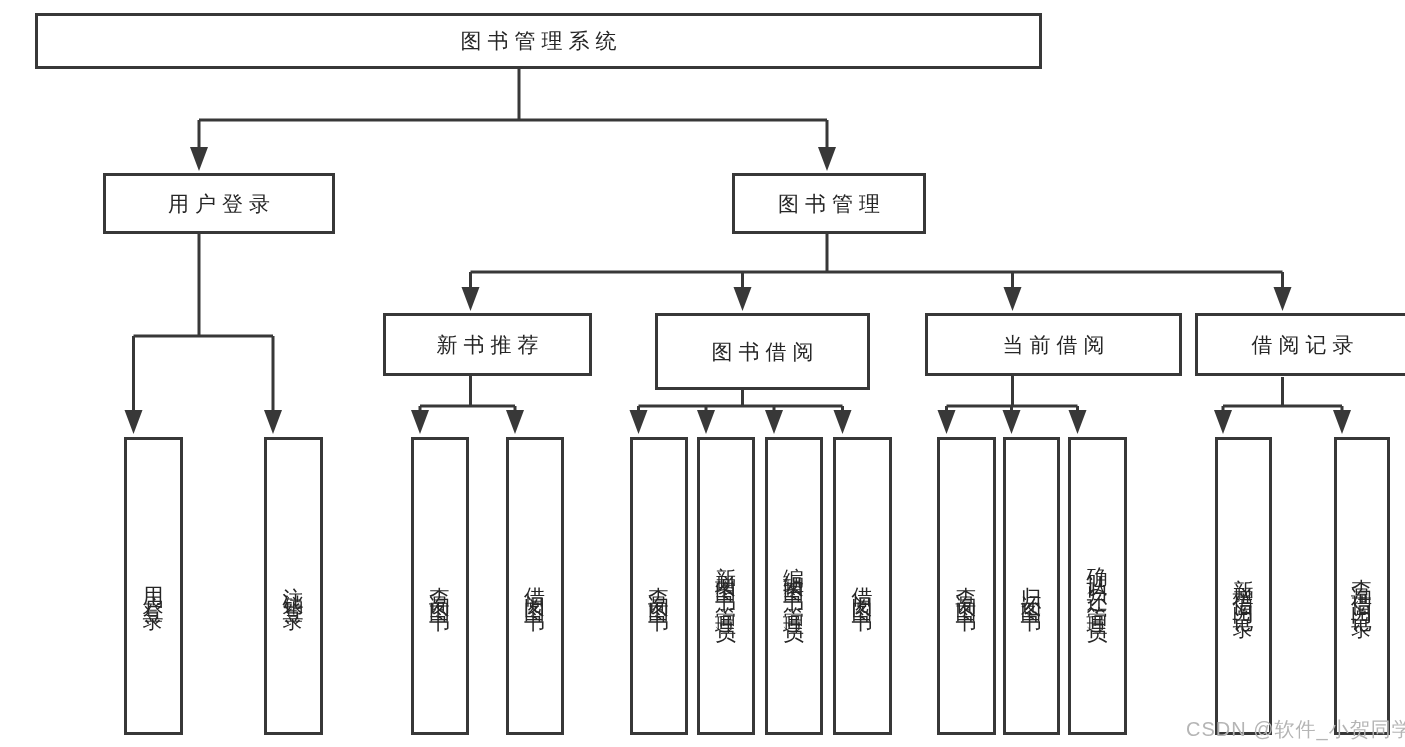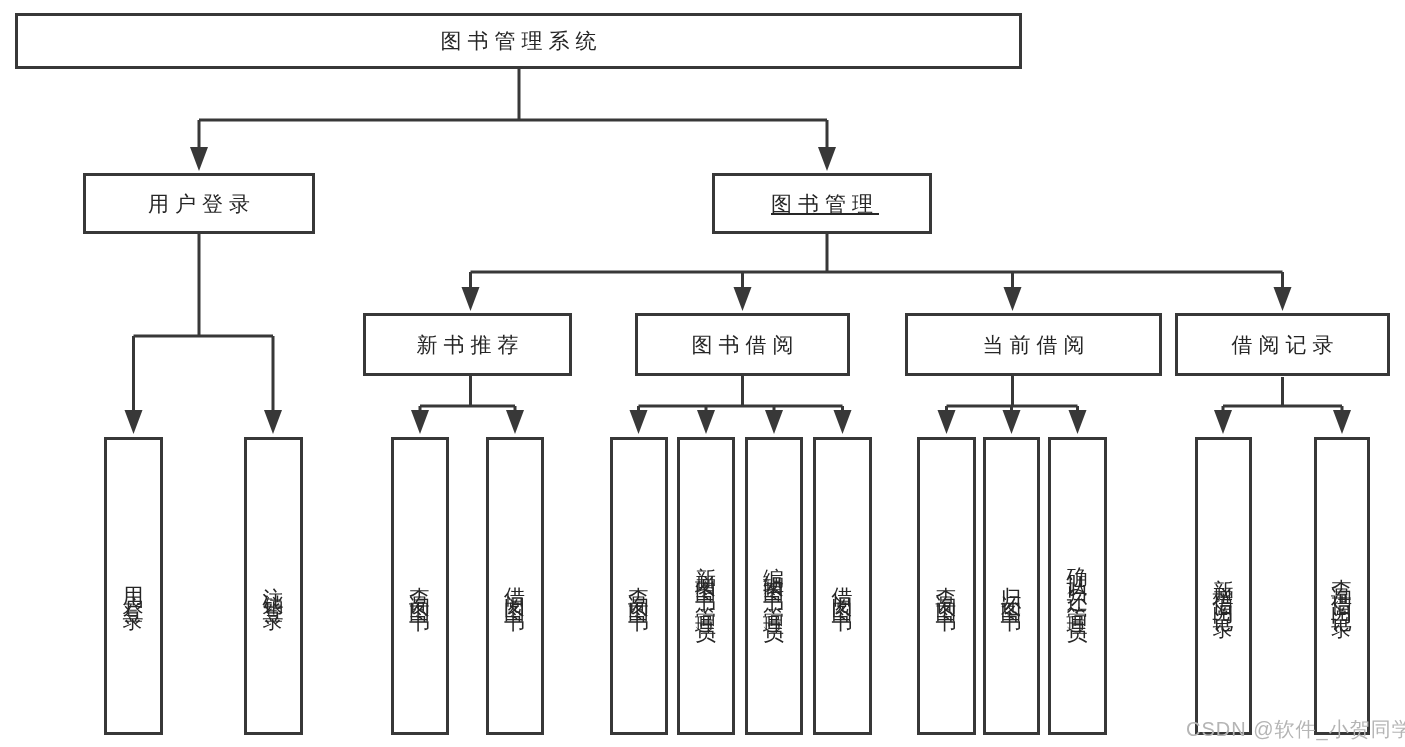--- a/index.html
+++ b/index.html
@@ -6,20 +6,21 @@
   body{
     width:1405px;height:747px;position:relative;background:#ffffff;
     font-family:"Liberation Sans","DejaVu Sans",sans-serif;
     color:#262626;overflow:hidden;
   }
   #connectors{position:absolute;left:0;top:0;z-index:0;}
   .box{
     position:absolute;box-sizing:border-box;background:#ffffff;
     border:3px solid #383838;display:flex;align-items:center;justify-content:center;
     z-index:1;
+    margin-left:20px;
   }
   .hbox{font-size:21px;letter-spacing:6px;text-indent:6px;white-space:nowrap;}
   .vbox span{
     writing-mode:vertical-rl;text-orientation:mixed;
     font-size:21px;letter-spacing:8px;line-height:1;white-space:nowrap;
   }
   .watermark{
     position:absolute;left:1186px;top:716px;z-index:2;
     font-size:20px;color:#b5b5b5;letter-spacing:1px;white-space:nowrap;
   }
@@ -67,28 +68,28 @@
   </g>
 </svg>
 
 <div class="box hbox" style="left:15px;top:13px;width:1007px;height:56px;">
   <span>图书管理系统</span>
 </div>
 
 <div class="box hbox" style="left:83px;top:173px;width:232px;height:61px;">
   <span>用户登录</span>
 </div>
-<div class="box hbox" style="left:712px;top:173px;width:220px;height:61px;text-decoration:underline;">
+<div class="box hbox" style="left:712px;top:173px;width:194px;height:61px;">
   <span>图书管理</span>
 </div>
 
 <div class="box hbox" style="left:363px;top:313px;width:209px;height:63px;">
   <span>新书推荐</span>
 </div>
-<div class="box hbox" style="left:635px;top:313px;width:215px;height:63px;">
+<div class="box hbox" style="left:635px;top:313px;width:215px;height:77px;">
   <span>图书借阅</span>
 </div>
 <div class="box hbox" style="left:905px;top:313px;width:257px;height:63px;">
   <span>当前借阅</span>
 </div>
 <div class="box hbox" style="left:1175px;top:313px;width:215px;height:63px;">
   <span>借阅记录</span>
 </div>
 
 <div class="box vbox" style="left:104px;top:437px;width:59px;height:298px;">

